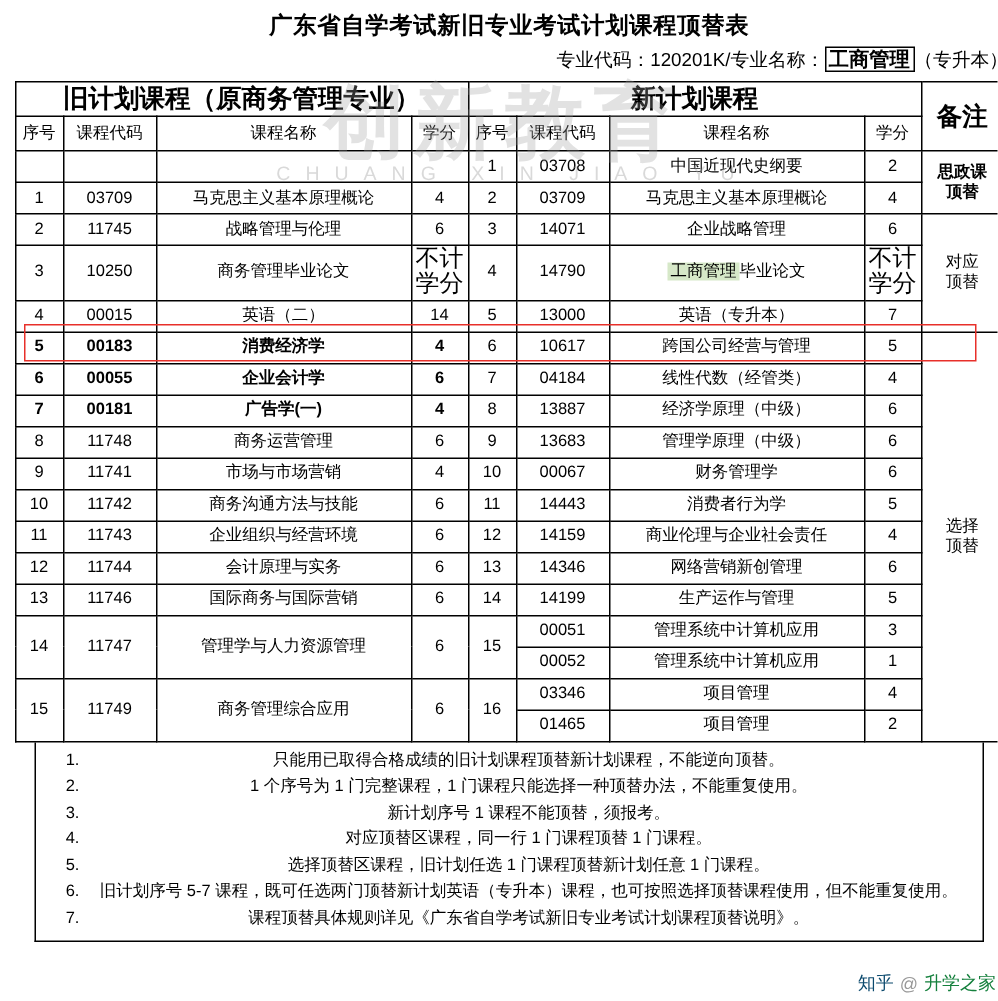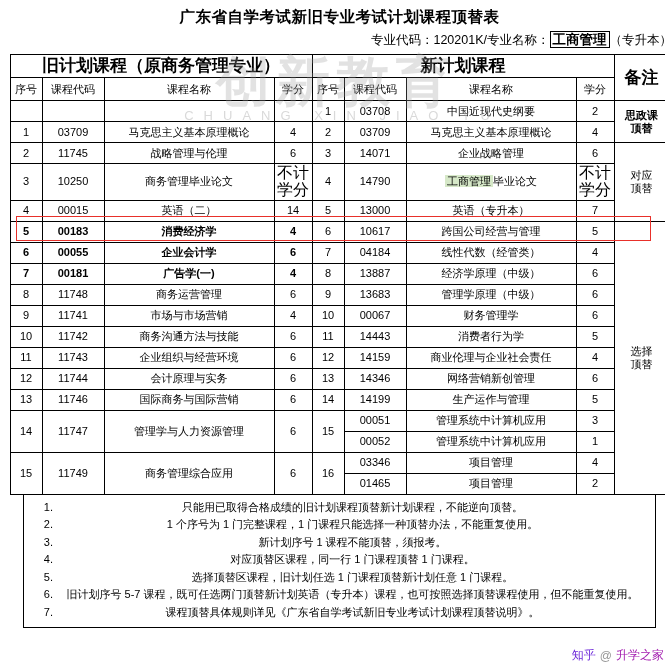--- a/index.html
+++ b/index.html
@@ -84,23 +84,23 @@
     pointer-events:none;
     z-index:5;
   }
   .footer{
     position:absolute;
     bottom:3px;right:8px;
     font-size:12px;
     color:#444;
     display:flex;align-items:center;gap:4px;
   }
-  .footer .zh{color:#6d28d9;}
+  .footer .zh{color:#0c4a6e;}
   .footer .sep{color:#999;}
-  .footer .brand{color:#a21caf;}
+  .footer .brand{color:#15803d;}
   .redbox{
     position:absolute;
     border:1.6px solid #e8302a;
     pointer-events:none;
     z-index:6;
   }
 </style>
 </head>
 <body>
 

